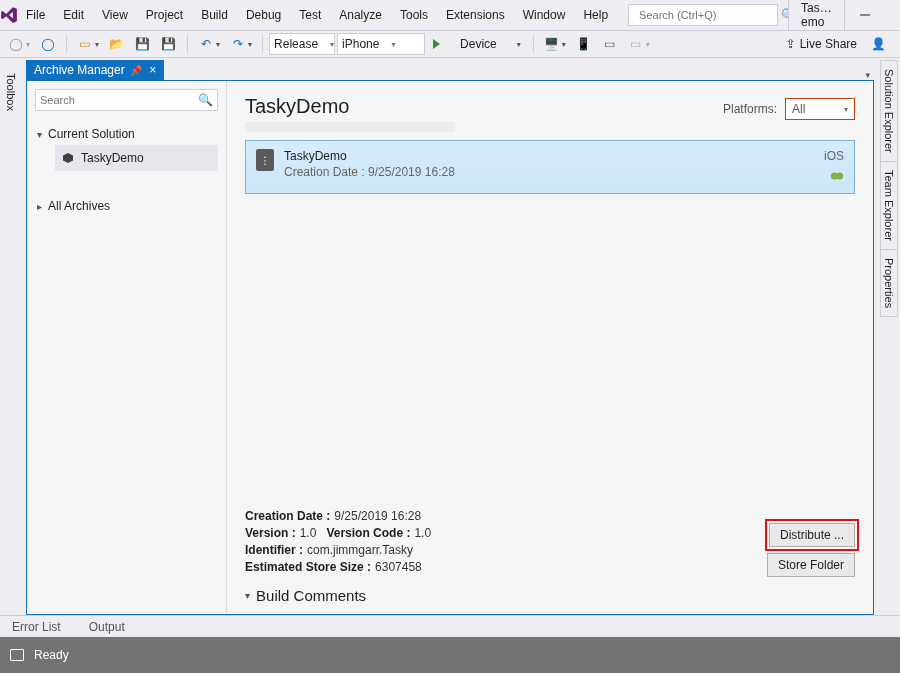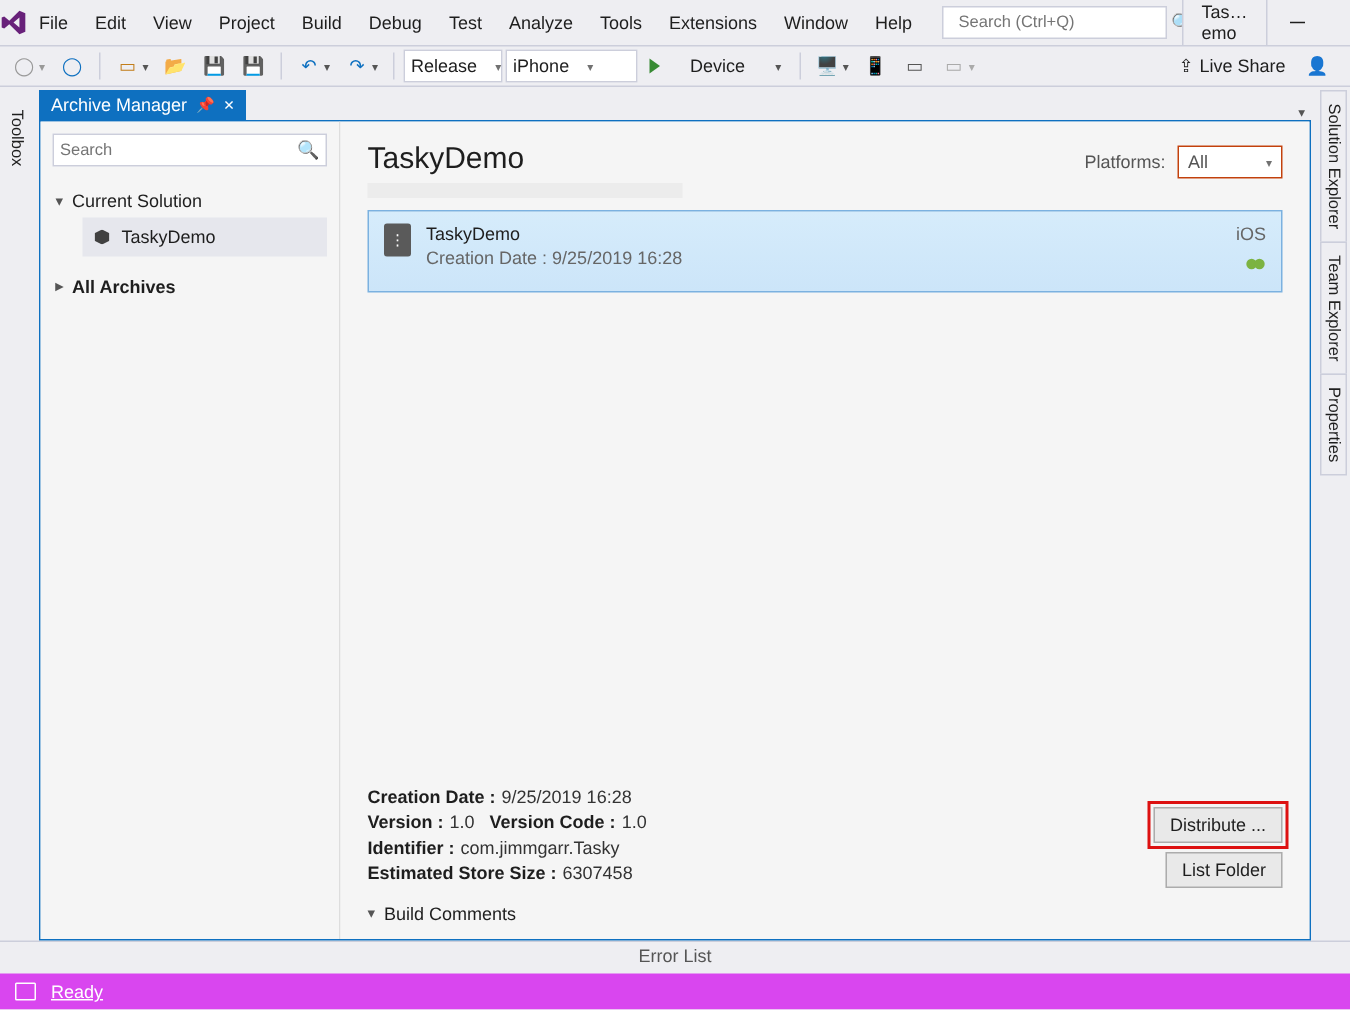--- a/index.html
+++ b/index.html
@@ -79,28 +79,28 @@
 .details .row { margin: 3px 0; }
 .details .lbl { font-weight: 600; }
 .details .val { color:#333; margin-left: 4px; }
 .detail-actions { position:relative; }
 .action-col { position:absolute; right: 0; bottom: 0; display:flex; flex-direction: column; gap: 6px; align-items: flex-end; }
 .btn { border:1px solid #acacac; background:#e9e9e9; padding: 4px 10px; font-size: 12px; min-width: 76px; text-align:center; }
 .btn.highlight-ring { outline: 2px solid #d11; outline-offset: 2px; }
 
 .comments { margin-top: 10px; display:flex; align-items:center; gap:6px; }
 .comments::before { content:"▾"; font-size:10px; color:#555; }
-.comments-label { font-size: 12px; }
-
-
-.bottom-tabs { height: 22px; display:flex; align-items:center; gap: 24px; padding: 0 10px; background:#eeeef2; color:#555; font-size: 11px; border-top:1px solid #cccedb;flex-direction:column; }
+.comments-label { font-size: 15px; }
+
+
+.bottom-tabs { height: 22px; display:flex; align-items:center; gap: 24px; padding: 0 10px; background:#eeeef2; color:#555; font-size: 11px; border-top:1px solid #cccedb; }
 .bottom-tabs .bt-item { padding: 2px 2px; }
 
 
-.statusbar { height: 24px; background: #d946ef; color:#fff; display:flex; align-items:center; padding: 0 10px; gap: 10px; font-size: 12px; text-decoration: underline; }
+.statusbar { height: 36px; background: #737373; color:#fff; display:flex; align-items:center; padding: 0 10px; gap: 10px; font-size: 12px; }
 .statusbar .right { margin-left:auto; display:flex; align-items:center; gap: 14px; }
 .bell { font-size: 13px; }
 .status-left-icon { width:14px; height:12px; border:1px solid #fff; border-radius:1px; }
 </style>
 </head>
 <body>
 
 <div class="titlebar">
   <div class="vs-logo">
     <svg viewBox="0 0 32 32">
@@ -232,21 +232,21 @@
         <span>🔍</span>
       </div>
       <div class="tree">
         <div class="tree-item expand">
           <span>Current Solution</span>
         </div>
         <div class="tree-child">
           <span class="hex"></span>
           <span>TaskyDemo</span>
         </div>
-        <div class="tree-item collapsed" style="margin-top:9px;font-weight:bold;">
+        <div class="tree-item collapsed" style="margin-top:24px;">
           <span>All Archives</span>
         </div>
       </div>
     </div>
 
     <div class="am-right">
       <div class="am-header">
         <div>
           <div class="am-title">TaskyDemo</div>
           <div class="am-sub"></div>
@@ -281,21 +281,21 @@
 
       <div class="detail-actions">
         <div class="details">
           <div class="row"><span class="lbl">Creation Date :</span><span class="val">9/25/2019 16:28</span></div>
           <div class="row"><span class="lbl">Version :</span><span class="val">1.0</span>&nbsp;&nbsp;&nbsp;<span class="lbl">Version Code :</span><span class="val">1.0</span></div>
           <div class="row"><span class="lbl">Identifier :</span><span class="val">com.jimmgarr.Tasky</span></div>
           <div class="row"><span class="lbl">Estimated Store Size :</span><span class="val">6307458</span></div>
         </div>
         <div class="action-col">
           <div class="btn highlight-ring">Distribute ...</div>
-          <div class="btn">List Folder</div>
+          <div class="btn">Store Folder</div>
         </div>
       </div>
 
       <div class="comments">
         <span class="comments-label">Build Comments</span>
       </div>
     </div>
   </div>
 </div>
 

